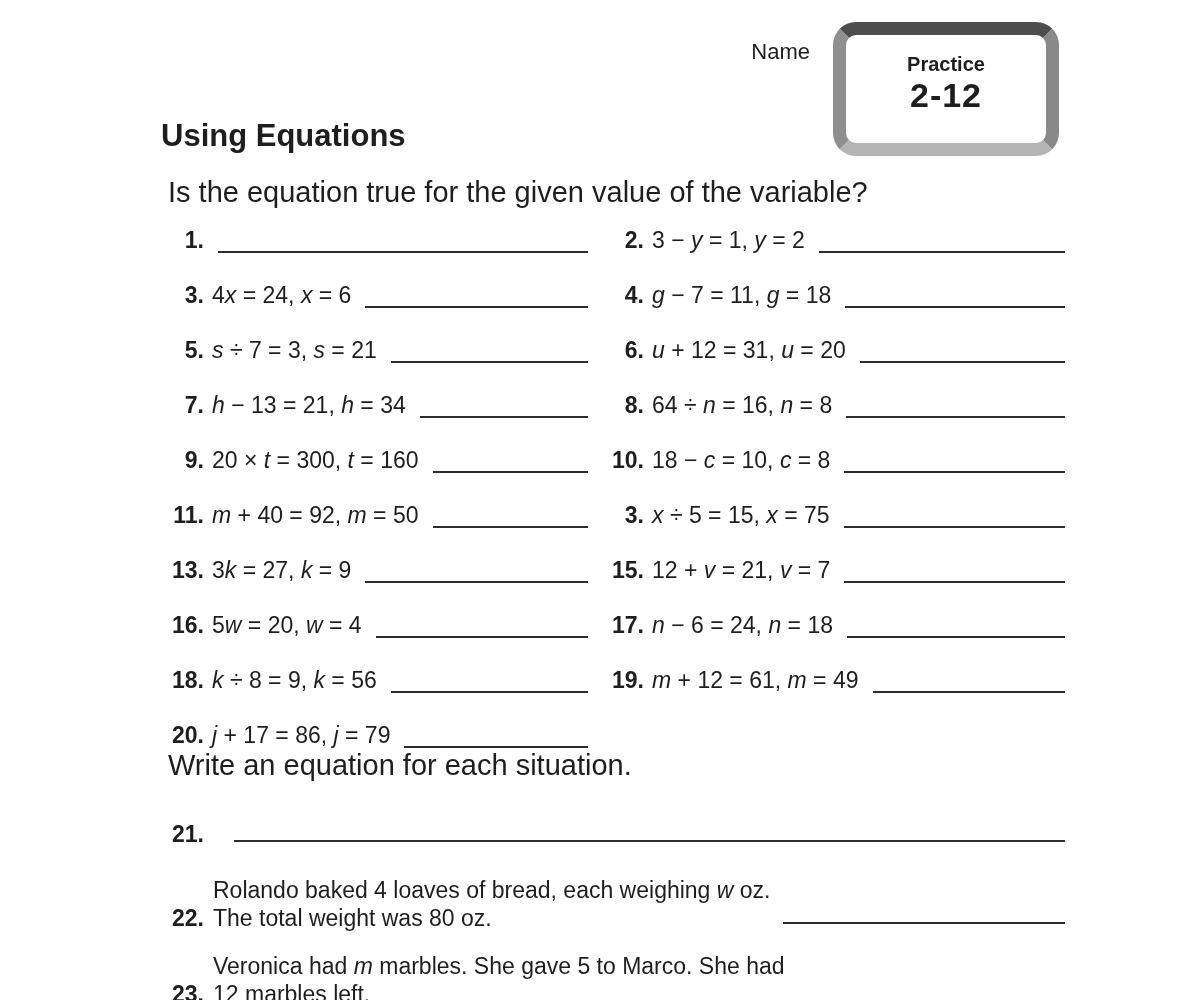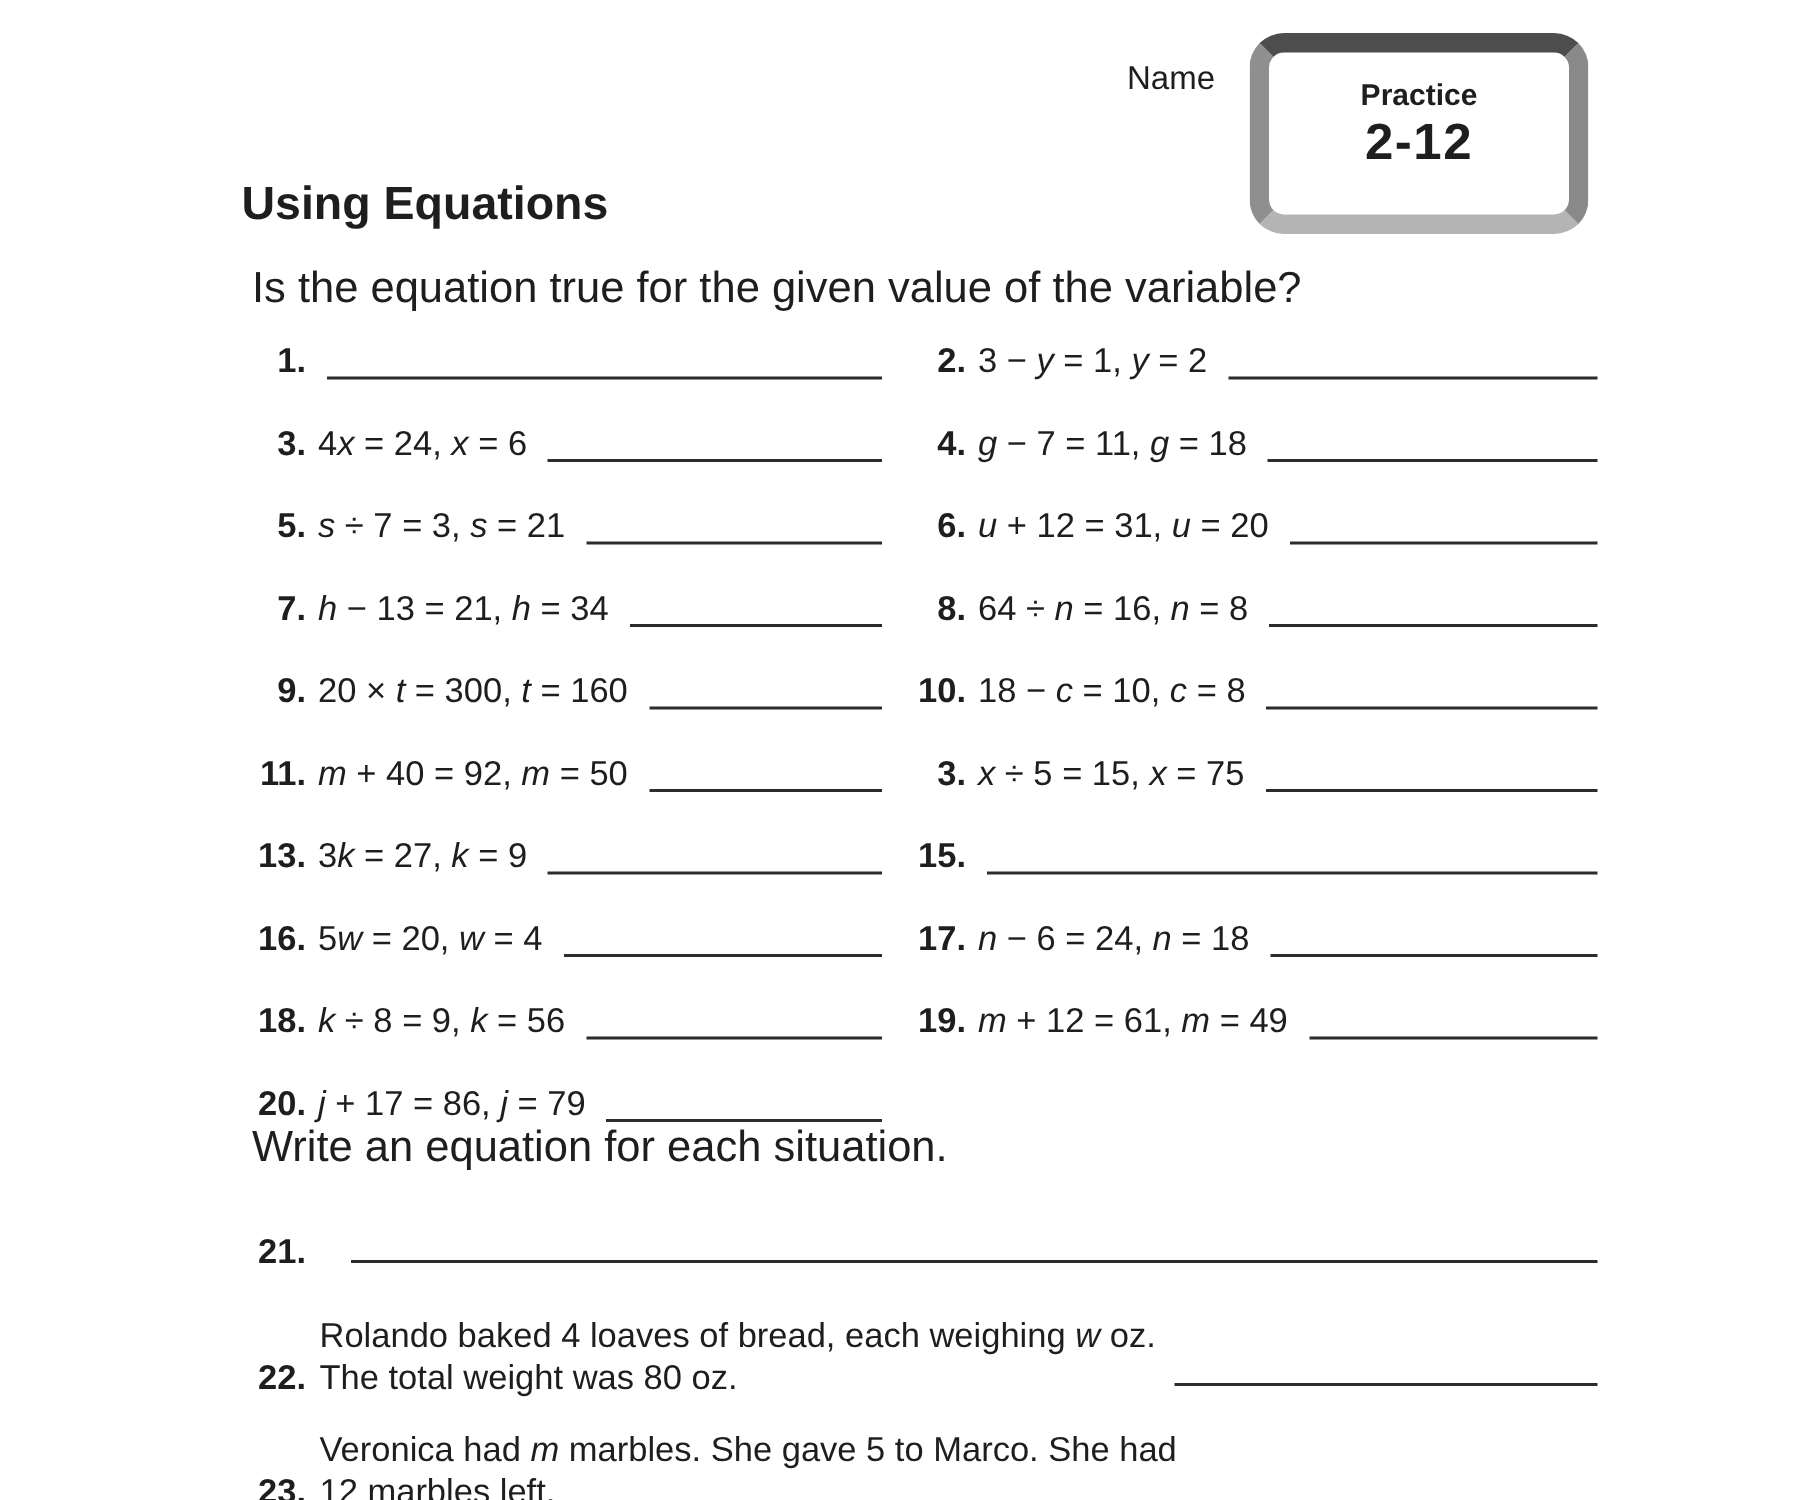--- a/index.html
+++ b/index.html
@@ -144,20 +144,21 @@
 
   <div class="prob">
     <span class="pnum">13.</span>
     <span class="peq">3<i>k</i> = 27, <i>k</i> = 9</span>
     <span class="blank"></span>
   </div>
 
 
   <div class="prob">
     <span class="pnum">15.</span>
+    <span class="peq">12 + <i>v</i> = 21, <i>v</i> = 7</span>
     <span class="blank"></span>
   </div>
 
   <div class="prob">
     <span class="pnum">16.</span>
     <span class="peq">5<i>w</i> = 20, <i>w</i> = 4</span>
     <span class="blank"></span>
   </div>
 
   <div class="prob">

